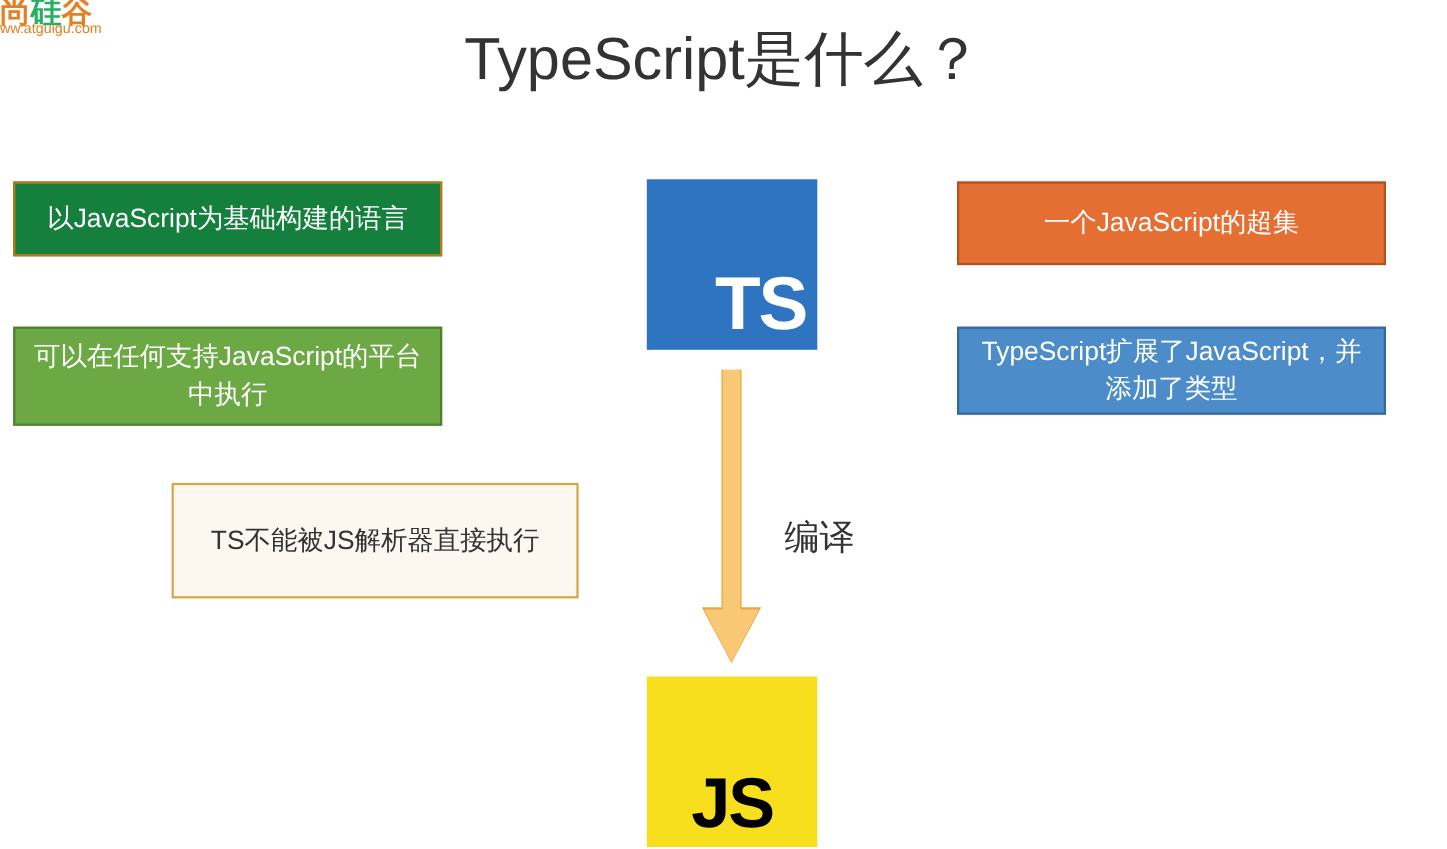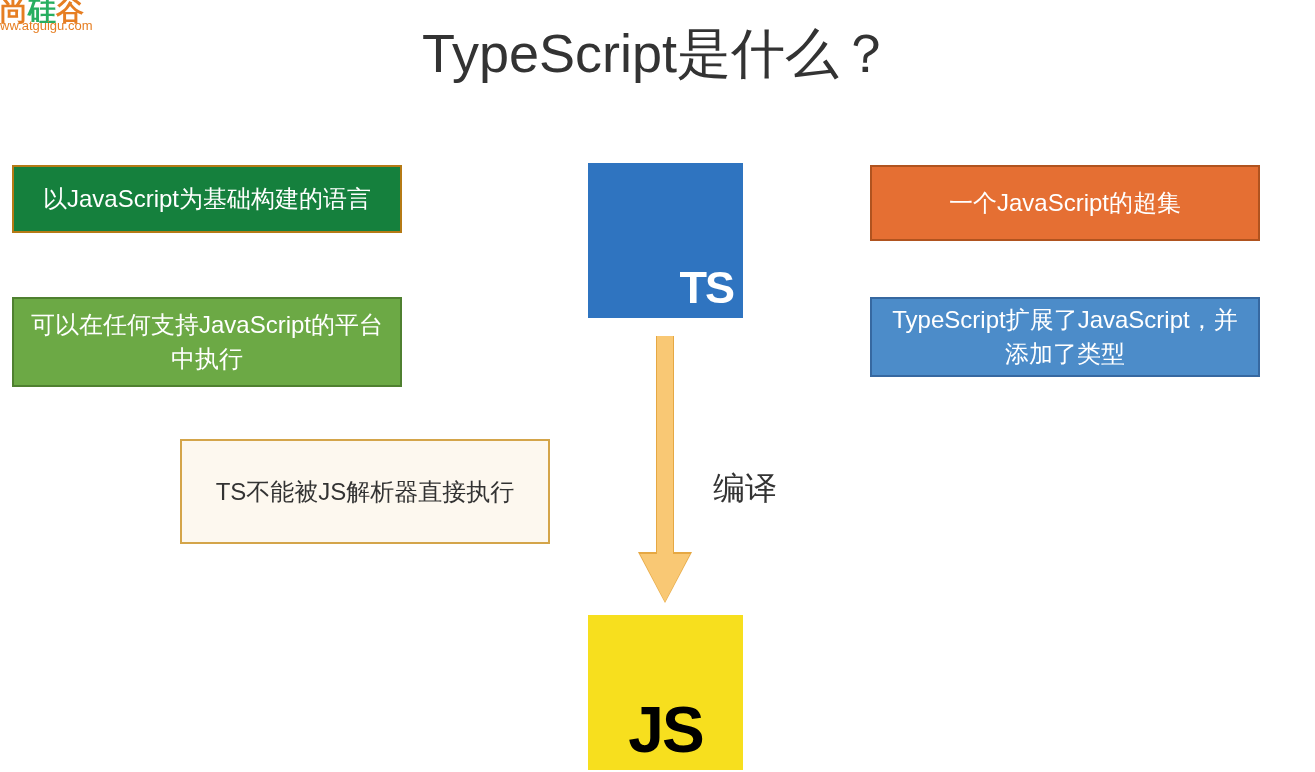--- a/index.html
+++ b/index.html
@@ -68,21 +68,20 @@
       border: 2px solid #4f8030;
     }
     .box-beige {
       top: 439px;
       left: 156px;
       width: 370px;
       height: 105px;
       background: #fdf8ef;
       border: 2px solid #d4a54a;
       color: #333;
-      margin-left: 24px;
     }
     .box-orange {
       top: 165px;
       left: 870px;
       width: 390px;
       height: 76px;
       background: #e56f33;
       border: 2px solid #b0531f;
     }
     .box-blue {
@@ -100,21 +99,21 @@
       width: 155px;
       height: 155px;
       background: #2f74c0;
       display: flex;
       align-items: flex-end;
       justify-content: flex-end;
       padding: 8px 10px;
     }
     .ts-text {
       color: #fff;
-      font-size: 45px;
+      font-size: 68px;
       font-weight: 700;
       font-family: Arial, sans-serif;
       letter-spacing: -2px;
       line-height: 1;
     }
     .js-logo {
       position: absolute;
       top: 615px;
       left: 588px;
       width: 155px;

